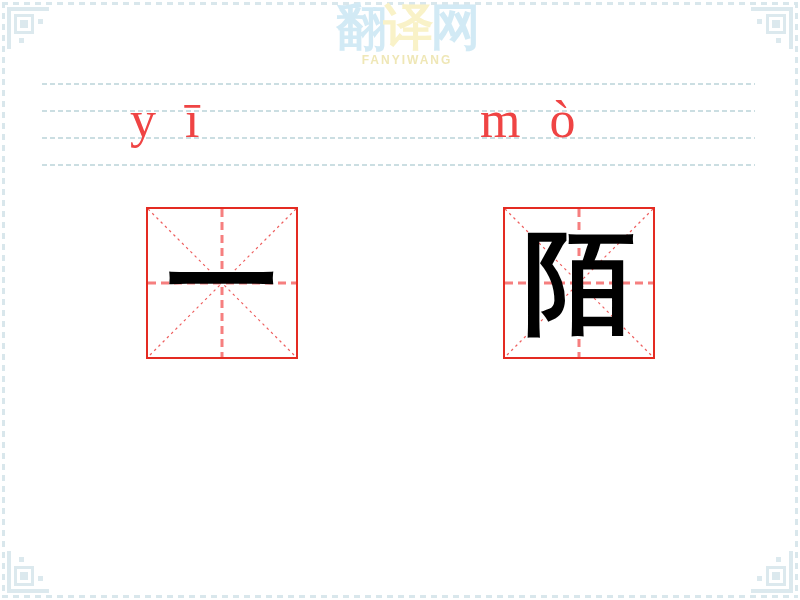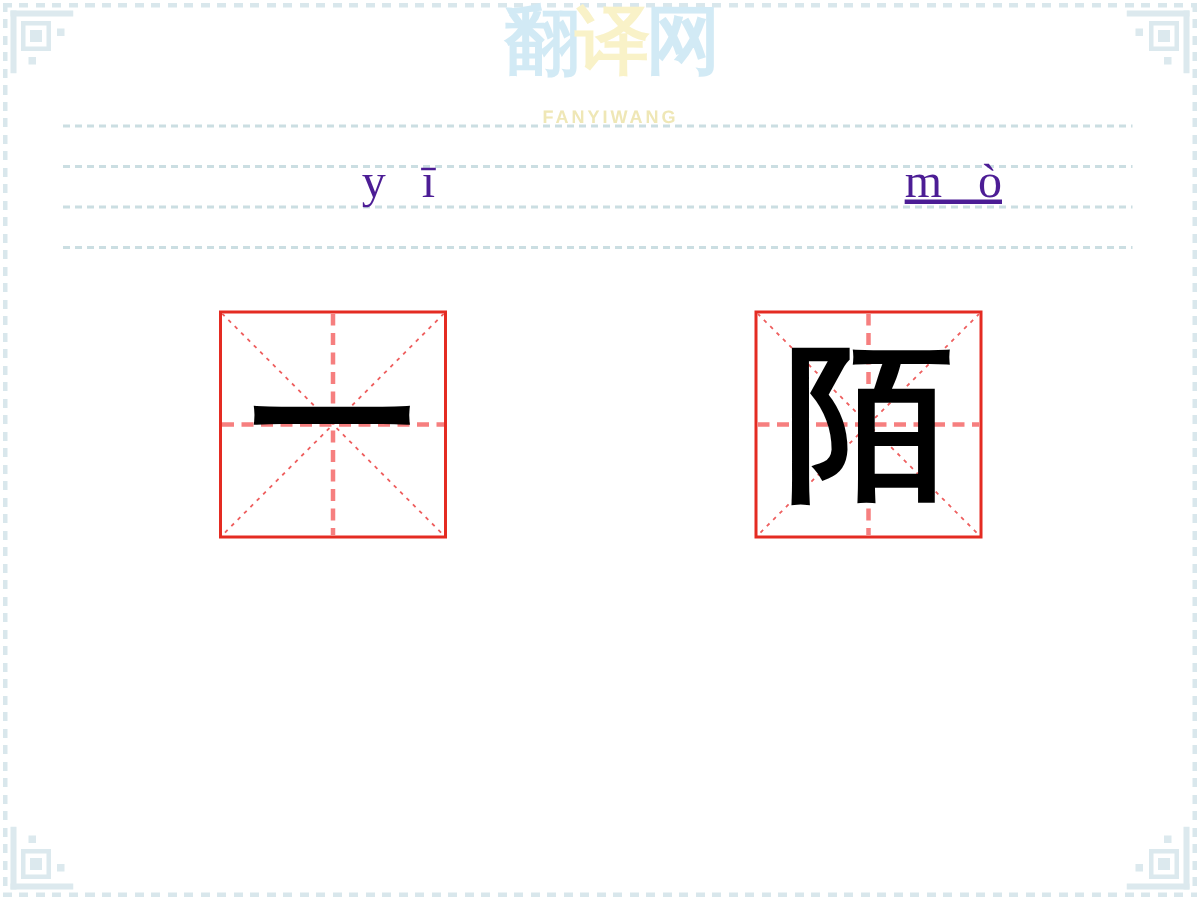--- a/index.html
+++ b/index.html
@@ -21,33 +21,33 @@
   .corner{position:absolute;width:46px;height:46px;}
   .c-tl{left:3px;top:3px;}
   .c-tr{right:3px;top:3px;transform:scaleX(-1);}
   .c-bl{left:3px;bottom:3px;transform:scaleY(-1);}
   .c-br{right:3px;bottom:3px;transform:scale(-1,-1);}
   
   .watermark{position:absolute;left:334px;top:2px;width:146px;text-align:center;
              font-weight:bold;line-height:1;user-select:none;}
   .wm-chars{font-size:50px;letter-spacing:-3px;
             font-family:"Liberation Sans", sans-serif;}
-  .wm-sub{font-size:12px;letter-spacing:2px;color:#efe7b6;margin-top:20px;
+  .wm-sub{font-size:12px;letter-spacing:2px;color:#efe7b6;margin-top:2px;
           font-family:"Liberation Sans", sans-serif;font-weight:bold;}
   .wm-blue{color:#d2eaf5;}
   .wm-yellow{color:#f9f2c8;}
   
   .pline{position:absolute;left:42px;width:713px;height:2px;
          background:repeating-linear-gradient(90deg,#cbdee2 0 5px,transparent 5px 8px);}
   .pl-1{top:83px;} .pl-2{top:110px;} .pl-3{top:137px;} .pl-4{top:164px;}
   
-  .pinyin{position:absolute;top:90px;height:60px;width:160px;text-align:right;
-          font-size:32px;color:#4c1d95;line-height:60px;word-spacing:16px;}
+  .pinyin{position:absolute;top:90px;height:60px;width:160px;text-align:left;
+          font-size:52px;color:#ef4444;line-height:60px;word-spacing:16px;}
   .py-1{left:130px;}
-  .py-2{left:508px;text-decoration:underline;}
+  .py-2{left:480px;}
   
   .charbox{position:absolute;top:207px;width:148px;height:148px;
            border:2px solid #e42b22;box-sizing:content-box;background:#fff;}
   .cb-1{left:146px;}
   .cb-2{left:503px;}
   .charbox svg{position:absolute;left:0;top:0;}
   .bigchar{position:absolute;inset:0;display:flex;align-items:center;justify-content:center;
            font-size:112px;font-weight:bold;color:#000;line-height:1;}
   
   .explain{position:absolute;left:42px;top:405px;width:718px;

